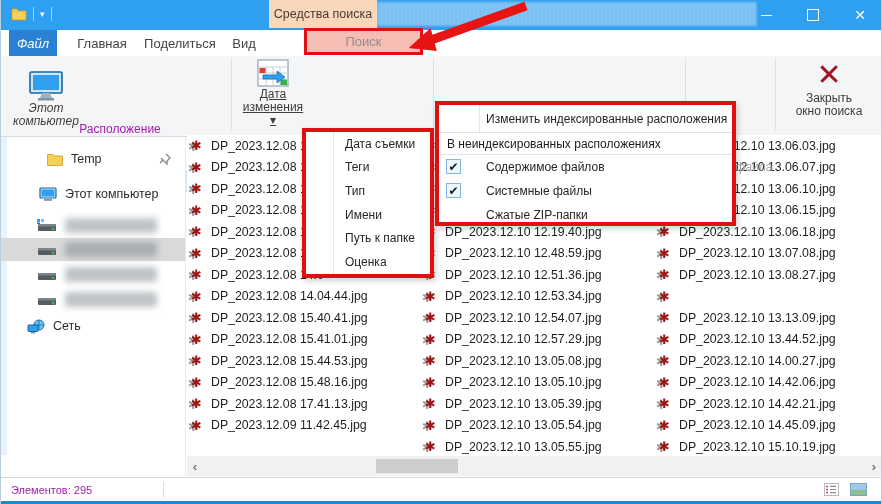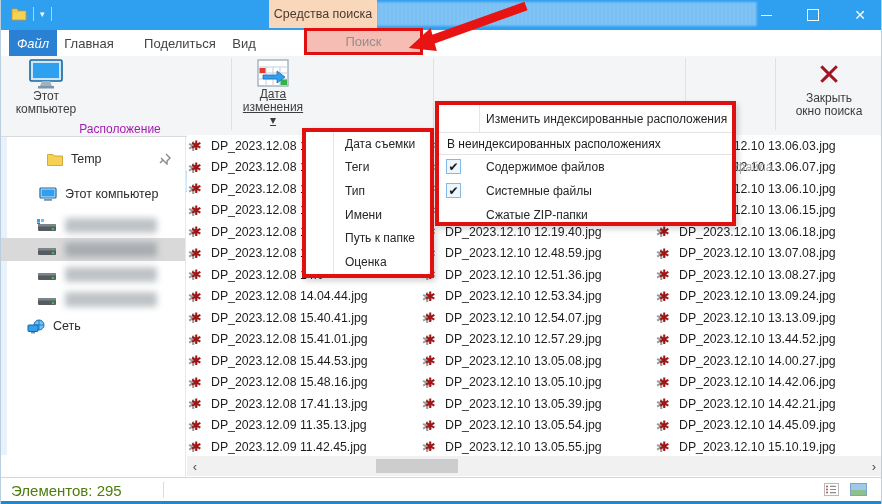--- a/index.html
+++ b/index.html
@@ -19,21 +19,21 @@
            filter:blur(1px);}
   .winbtn{position:absolute;top:0;width:46px;height:30px;display:flex;align-items:center;justify-content:center;color:#fff;}
   .btn-min{right:94px;} .btn-max{right:47px;} .btn-close{right:0;}
   .glyph-min{width:11px;height:1px;background:#fff;}
   .glyph-max{width:10px;height:10px;border:1px solid #fff;}
   .glyph-close{font-size:14px;line-height:14px;} .glyph-close::before{content:"✕";}
   
   .tabrow{position:absolute;left:0;top:30px;width:882px;height:26px;background:#fff;border-bottom:1px solid #edd8c6;}
   .tab{position:absolute;top:0;height:26px;display:flex;align-items:center;justify-content:center;font-size:13px;color:#444;}
   .tab-file{left:8px;width:48px;background:#2a80d2;color:#fff;font-style:italic;}
-  .tab-home{left:51px;width:74px;}
+  .tab-home{left:64px;width:74px;}
   .tab-share{left:140px;width:78px;}
   .tab-view{left:222px;width:42px;}
   .search-annot{position:absolute;left:303px;top:28px;width:119px;height:27px;box-sizing:border-box;
       border:3px solid #e01010;background:#f5bdb4;z-index:45;display:flex;align-items:center;justify-content:center;
       font-size:13px;color:#8f8f8f;}
   .ribbon-pin{position:absolute;right:34px;top:40px;width:14px;height:12px;}
   .help-btn{position:absolute;right:12px;top:39px;width:16px;height:16px;border-radius:50%;background:#2f80d0;
       color:#fff;font-size:11px;font-weight:bold;display:flex;align-items:center;justify-content:center;}
   .help-btn::before{content:"?";}
   
@@ -80,21 +80,21 @@
   .openloc{left:664px;top:58px;width:94px;z-index:5;}
   .openloc div{white-space:nowrap;}
   
   .hscroll{position:absolute;left:186px;top:456px;width:695px;height:20px;background:#f1f1f1;}
   .hs-left,.hs-right{position:absolute;top:0;width:16px;height:20px;color:#505050;font-size:13px;
       display:flex;align-items:center;justify-content:center;}
   .hs-left{left:0;} .hs-left::before{content:"‹";}
   .hs-right{right:0;} .hs-right::before{content:"›";}
   .hs-thumb{position:absolute;left:189px;top:3px;width:82px;height:14px;background:#cdcdcd;}
   .statusbar{position:absolute;left:0;top:477px;width:882px;height:24px;background:#fff;border-top:1px solid #d6d6d6;}
-  .statustext{position:absolute;left:10px;top:0;height:24px;display:flex;align-items:center;font-size:15px;color:#4d7c0f;}
+  .statustext{position:absolute;left:10px;top:0;height:24px;display:flex;align-items:center;font-size:11px;color:#a21caf;}
   .status-div{position:absolute;left:162px;top:4px;width:1px;height:16px;background:#dcdcdc;}
   .view-list{position:absolute;right:44px;top:5px;width:15px;height:13px;}
   .view-thumb{position:absolute;right:16px;top:5px;width:17px;height:13px;border:1px solid #7aa7c9;box-sizing:border-box;
       background:linear-gradient(180deg,#9ec9ea 0 55%,#8fc08b 55% 100%);}
   .bottombar{position:absolute;left:0;top:501px;width:882px;height:3px;background:#1e88d2;}
   
   .arrow-annot{position:absolute;left:390px;top:0;width:160px;height:60px;z-index:50;pointer-events:none;}
 </style>
 </head>
 <body>
@@ -140,21 +140,21 @@
   <div class="search-annot">
     <span>Поиск</span>
   </div>
 
   <div class="ribbon">
     <div class="vsep" style="left:230px"></div>
     <div class="vsep" style="left:432px"></div>
     <div class="vsep" style="left:684px"></div>
     <div class="vsep" style="left:774px"></div>
 
-    <div class="bigbtn" style="left:8px;top:2px;width:74px;">
+    <div class="bigbtn" style="left:8px;top:14px;width:74px;font-style:italic;">
       <svg width="38" height="32" viewBox="0 0 38 32">
         <rect x="3" y="2" width="32" height="21" rx="1.5" fill="#cfe6f8" stroke="#1566a0" stroke-width="1.6"></rect>
         <rect x="6" y="5" width="26" height="15" fill="#2f9ff0"></rect>
         <path d="M15 23 h8 l2 5 h-12 Z" fill="#9db3c4"></path>
         <rect x="11" y="28" width="16" height="2.5" fill="#7e94a6"></rect>
       </svg>
       <div class="lbl2">Этот</div>
       <div class="lbl2">компьютер</div>
     </div>
     <div class="rowbtn" style="left:84px;top:61px;width:114px;height:20px;">
@@ -372,24 +372,20 @@
         <div class="frow">
           <span class="fico"></span>
           <span class="fname">DP_2023.12.08 15.48.16.jpg</span>
         </div>
 
         <div class="frow">
           <span class="fico"></span>
           <span class="fname">DP_2023.12.08 17.41.13.jpg</span>
         </div>
 
-        <div class="frow">
-          <span class="fico"></span>
-          <span class="fname">DP_2023.12.09 11.35.13.jpg</span>
-        </div>
 
         <div class="frow">
           <span class="fico"></span>
           <span class="fname">DP_2023.12.09 11.42.45.jpg</span>
         </div>
       </div>
     <div class="fcol fcol2">
 
         <div class="frow">
           <span class="fico"></span>
@@ -498,21 +494,20 @@
           <span class="fname">DP_2023.12.10 13.07.08.jpg</span>
         </div>
 
         <div class="frow">
           <span class="fico"></span>
           <span class="fname">DP_2023.12.10 13.08.27.jpg</span>
         </div>
 
         <div class="frow">
           <span class="fico"></span>
-          <span class="fname">DP_2023.12.10 13.09.24.jpg</span>
         </div>
 
         <div class="frow">
           <span class="fico"></span>
           <span class="fname">DP_2023.12.10 13.13.09.jpg</span>
         </div>
 
         <div class="frow">
           <span class="fico"></span>
           <span class="fname">DP_2023.12.10 13.44.52.jpg</span>

